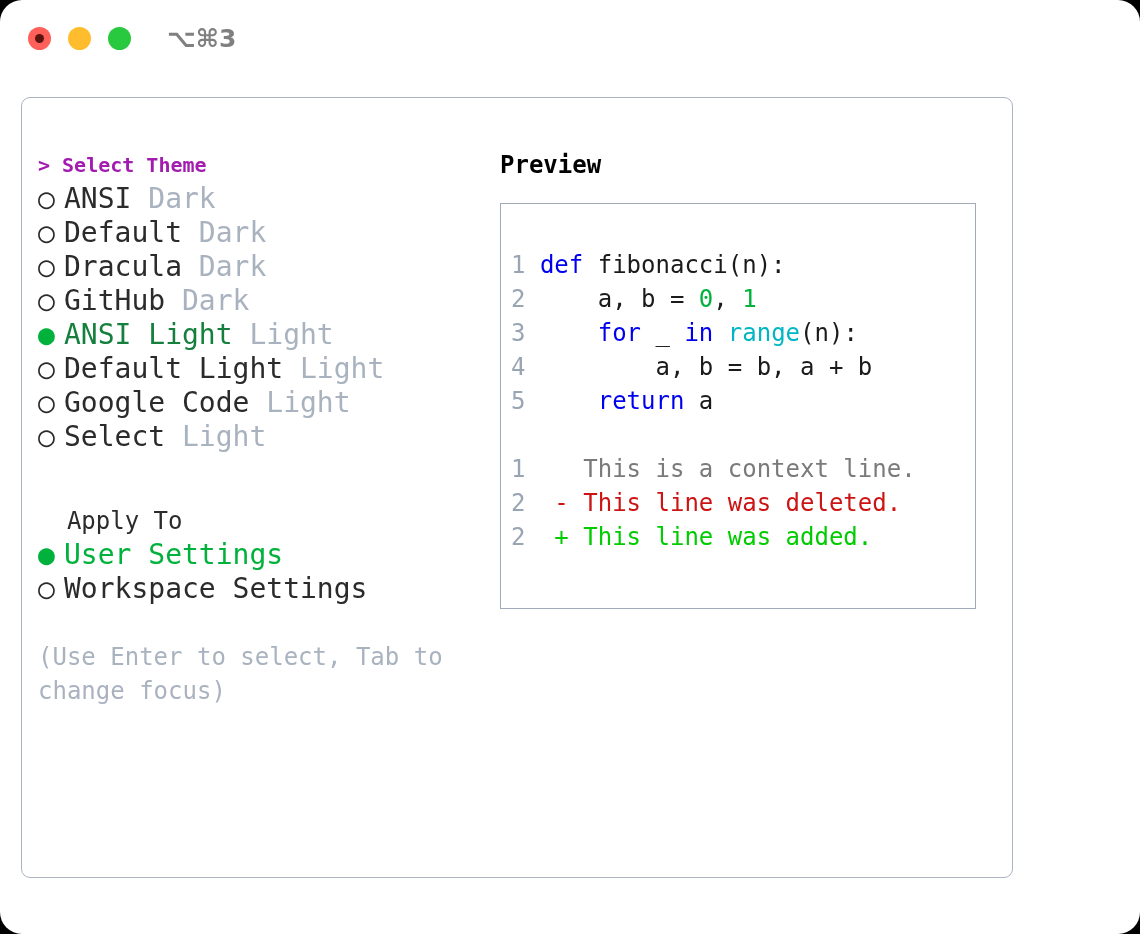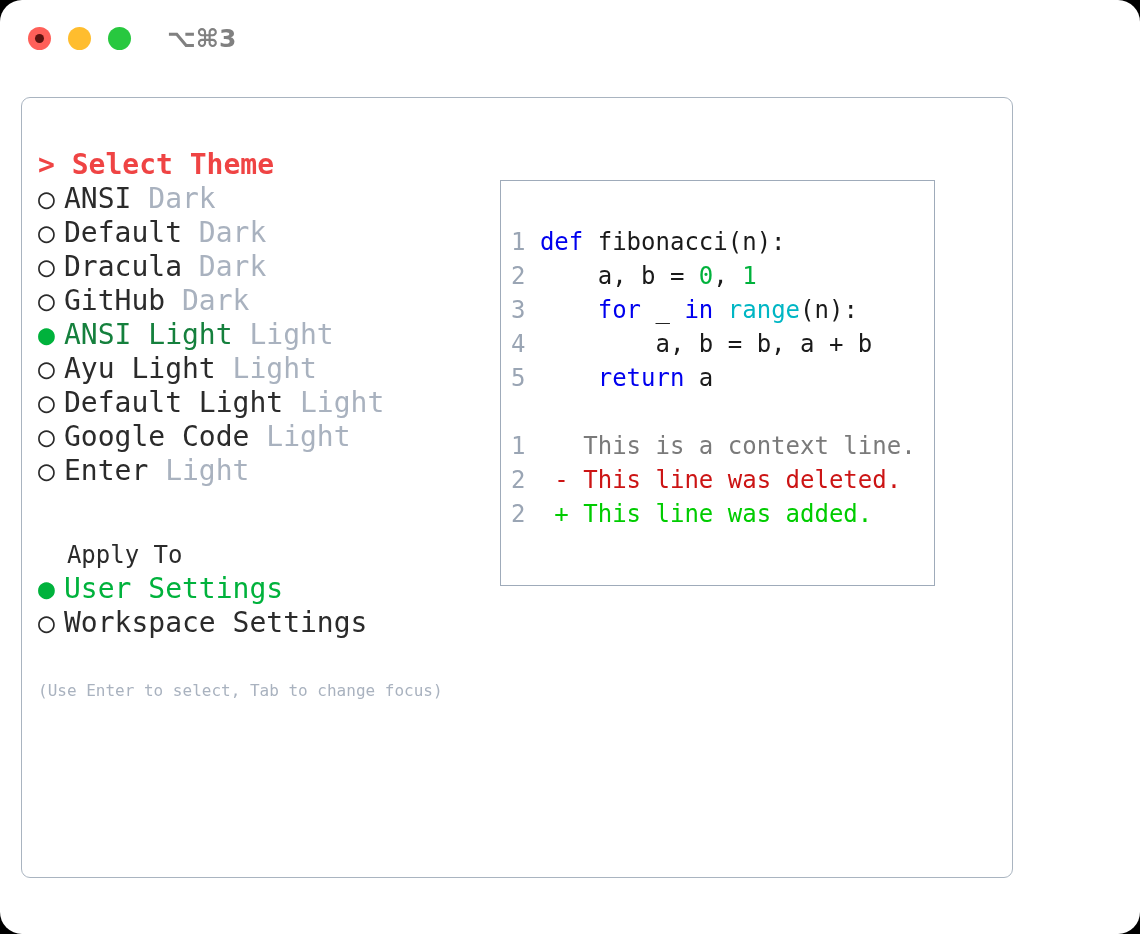--- a/index.html
+++ b/index.html
@@ -83,22 +83,22 @@
   }
   .mono-row {
     font-family: "DejaVu Sans Mono", monospace;
     font-size: 28px;
     line-height: 34px;
     white-space: pre;
     color: #2b2b2b;
   }
   #select-theme-header {
     font-weight: bold;
-    color: #ef4444;
-    font-size: 28px;
+    color: #a21caf;
+    font-size: 20px;
     line-height: 34px;
     white-space: pre;
     font-family: "DejaVu Sans Mono", monospace;
   }
   .marker {
     display: inline-block;
     width: 26px;
   }
   .theme-name { color: #2b2b2b; }
   .theme-name.selected { color: #15803d; }
@@ -114,21 +114,21 @@
     white-space: pre;
     color: #2b2b2b;
     margin-top: 50px;
   }
   .apply-label { color: #2b2b2b; }
   .apply-label.selected { color: #00b23c; }
 
   #hint {
     margin-top: 34px;
     font-family: "DejaVu Sans Mono", monospace;
-    font-size: 16px;
+    font-size: 24px;
     line-height: 34px;
     color: #a9b2bf;
     width: 420px;
   }
 
   
   #right-col {
     position: absolute;
     left: 478px;
     top: 50px;
@@ -136,22 +136,22 @@
   }
   #preview-title {
     font-family: "DejaVu Sans Mono", monospace;
     font-size: 24px;
     font-weight: bold;
     color: #000000;
     line-height: 34px;
     white-space: pre;
   }
   #preview-box {
-    margin-top: 32px;
-    width: 435px;
+    margin-top: 21px;
+    width: 476px;
     height: 406px;
     border: 1.5px solid #9fabba;
     background: #ffffff;
     box-sizing: border-box;
     position: relative;
   }
   #code-area {
     position: absolute;
     left: 10px;
     top: 44px;
@@ -191,36 +191,36 @@
     <div id="left-col">
 
       <div id="select-theme-header">&gt; Select Theme</div>
 
       <div id="theme-list">
           <div class="mono-row"><span class="marker">○</span><span class="theme-name">ANSI</span><span class="theme-kind"> Dark</span></div>
           <div class="mono-row"><span class="marker">○</span><span class="theme-name">Default</span><span class="theme-kind"> Dark</span></div>
           <div class="mono-row"><span class="marker">○</span><span class="theme-name">Dracula</span><span class="theme-kind"> Dark</span></div>
           <div class="mono-row"><span class="marker">○</span><span class="theme-name">GitHub</span><span class="theme-kind"> Dark</span></div>
           <div class="mono-row row-selected"><span class="marker">●</span><span class="theme-name selected">ANSI Light</span><span class="theme-kind"> Light</span></div>
-          <div class="mono-row"><span class="marker">○</span><span class="theme-name">Ayu Light</span><span class="theme-kind"> Light</span></div>
           <div class="mono-row"><span class="marker">○</span><span class="theme-name">Default Light</span><span class="theme-kind"> Light</span></div>
           <div class="mono-row"><span class="marker">○</span><span class="theme-name">Google Code</span><span class="theme-kind"> Light</span></div>
-          <div class="mono-row"><span class="marker">○</span><span class="theme-name">Enter</span><span class="theme-kind"> Light</span></div>
+          <div class="mono-row"><span class="marker">○</span><span class="theme-name">Select</span><span class="theme-kind"> Light</span></div>
         </div>
 
       <div id="apply-to-header">  Apply To</div>
 
       <div id="apply-list">
           <div class="mono-row row-selected"><span class="marker">●</span><span class="apply-label selected">User Settings</span></div>
           <div class="mono-row"><span class="marker">○</span><span class="apply-label">Workspace Settings</span></div>
         </div>
 
       <div id="hint">(Use Enter to select, Tab to change focus)</div>
     </div>
 
     <div id="right-col">
+      <div id="preview-title">Preview</div>
       <div id="preview-box">
         <div id="code-area"><div style="white-space: pre;"><span class="ln">1 </span><span class="kw">def</span><span class="plain"> fibonacci(n):</span></div><div style="white-space: pre;"><span class="ln">2 </span><span class="plain">    a, b = </span><span class="num">0</span><span class="plain">, </span><span class="num">1</span></div><div style="white-space: pre;"><span class="ln">3 </span><span class="plain">    </span><span class="kw">for</span><span class="plain"> _ </span><span class="kw">in</span><span class="plain"> </span><span class="fn">range</span><span class="plain">(n):</span></div><div style="white-space: pre;"><span class="ln">4 </span><span class="plain">        a, b = b, a + b</span></div><div style="white-space: pre;"><span class="ln">5 </span><span class="plain">    </span><span class="kw">return</span><span class="plain"> a</span></div><div class="blankline">&nbsp;</div><div style="white-space: pre;"><span class="ln">1 </span><span class="ctx">   </span><span class="ctx">This is a context line.</span></div><div style="white-space: pre;"><span class="ln">2 </span><span class="del"> - </span><span class="del">This line was deleted.</span></div><div style="white-space: pre;"><span class="ln">2 </span><span class="add"> + </span><span class="add">This line was added.</span></div></div>
       </div>
     </div>
 
   </div>
 </div>
 
 </body></html>

